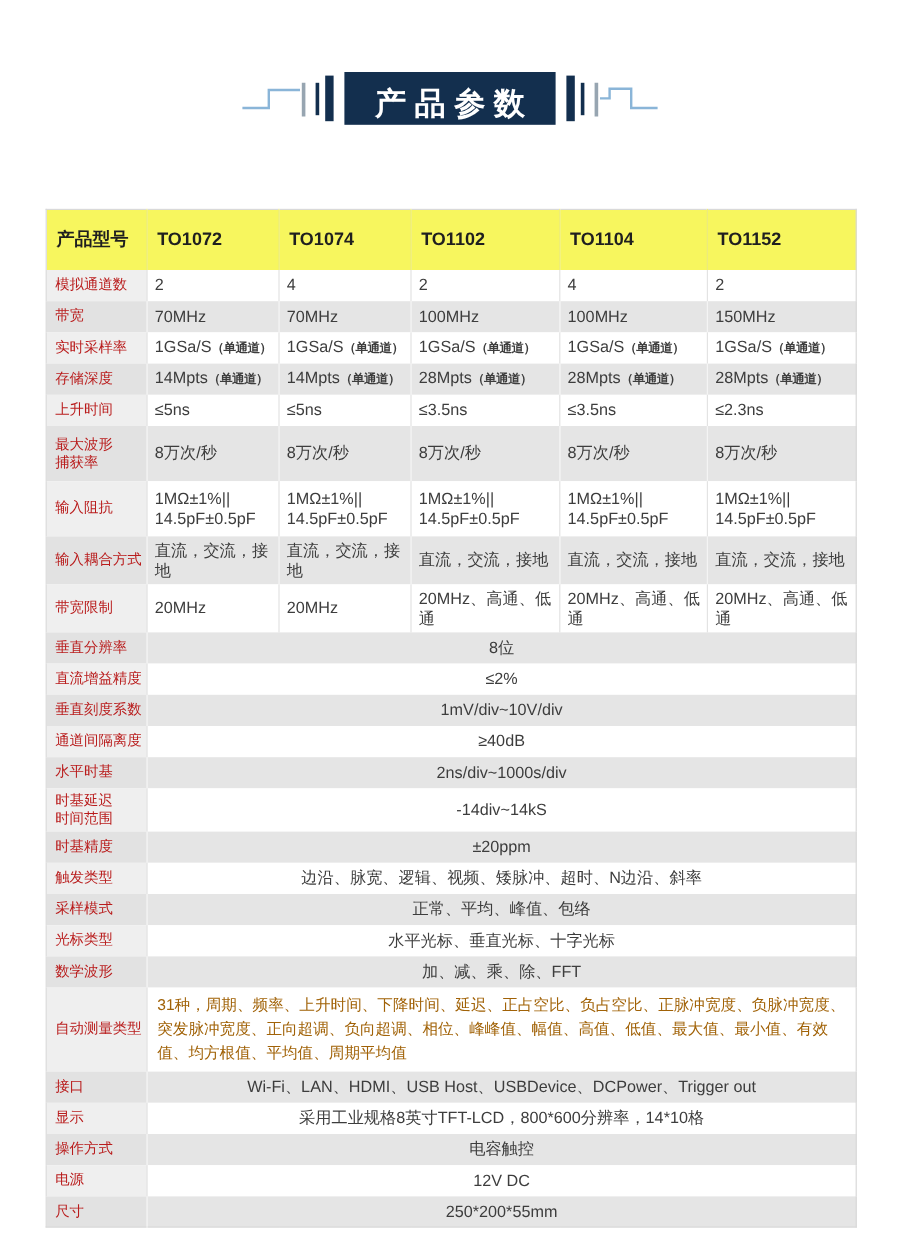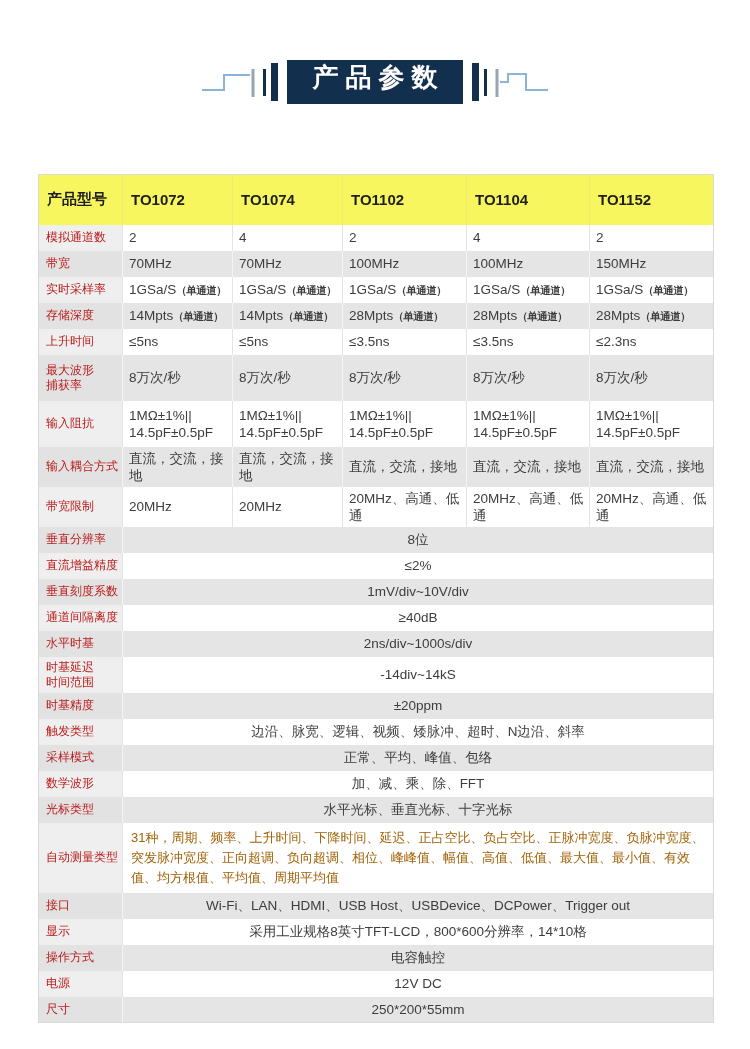--- a/index.html
+++ b/index.html
@@ -10,21 +10,21 @@
   }
   
   .banner-wrap{
     margin-top:60px;display:flex;align-items:center;justify-content:center;gap:5px;
   }
   .decor-bar{background:#132f4e;}
   .decor-bar.thin{width:3px;height:27px;}
   .decor-bar.thick{width:7px;height:38px;}
   .banner{
     background:#132f4e;color:#ffffff;width:176px;height:44px;
-    display:flex;align-items:flex-start;justify-content:center;
+    display:flex;align-items:flex-end;justify-content:center;
     font-size:26px;font-weight:bold;letter-spacing:7px;margin:0 4px;
     padding-left:7px;box-sizing:border-box;
   }
   .wave-svg{display:block;}
   
   .table-zone{margin:70px 37px 0 38px;}
   table.spec{
     width:675px;border-collapse:collapse;table-layout:fixed;
     border:1px solid #d9d9d9;
   }
@@ -214,26 +214,26 @@
     </tr>
     <tr>
       <th class="lbl">触发类型</th>
       <td class="span-c" colspan="5">边沿、脉宽、逻辑、视频、矮脉冲、超时、N边沿、斜率</td>
     </tr>
     <tr>
       <th class="lbl">采样模式</th>
       <td class="span-c" colspan="5">正常、平均、峰值、包络</td>
     </tr>
     <tr>
+      <th class="lbl">光标类型</th>
+      <td class="span-c" colspan="5">水平光标、垂直光标、十字光标</td>
+    </tr>
+    <tr>
       <th class="lbl">数学波形</th>
       <td class="span-c" colspan="5">加、减、乘、除、FFT</td>
-    </tr>
-    <tr>
-      <th class="lbl">光标类型</th>
-      <td class="span-c" colspan="5">水平光标、垂直光标、十字光标</td>
     </tr>
     <tr style="height:68px;">
       <th class="lbl">自动测量类型</th>
       <td class="span-l" colspan="5">31种，周期、频率、上升时间、下降时间、延迟、正占空比、负占空比、正脉冲宽度、负脉冲宽度、突发脉冲宽度、正向超调、负向超调、相位、峰峰值、幅值、高值、低值、最大值、最小值、有效值、均方根值、平均值、周期平均值</td>
     </tr>
     <tr>
       <th class="lbl">接口</th>
       <td class="span-c" colspan="5">Wi-Fi、LAN、HDMI、USB Host、USBDevice、DCPower、Trigger out</td>
     </tr>
     <tr>

